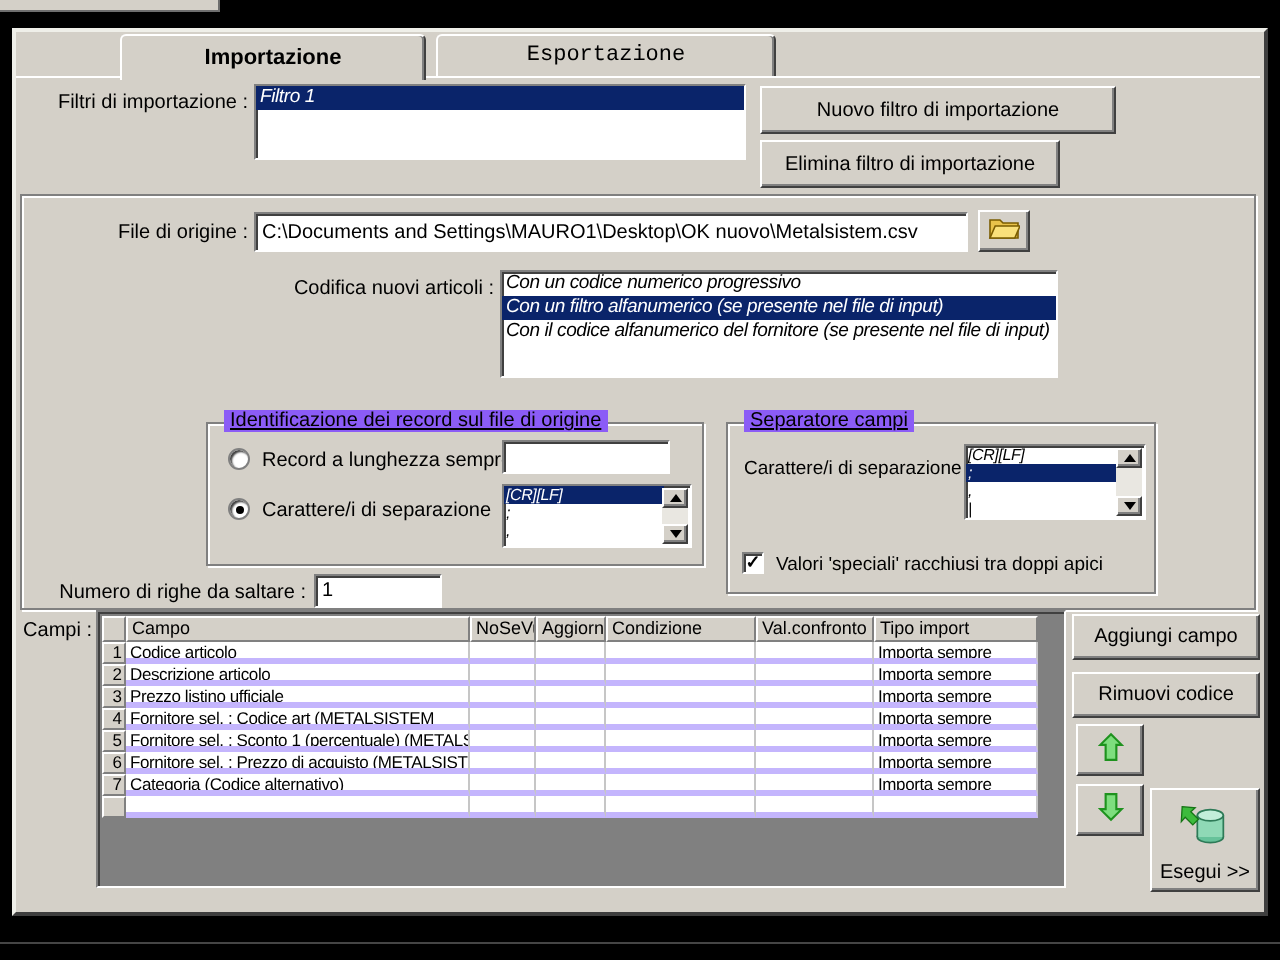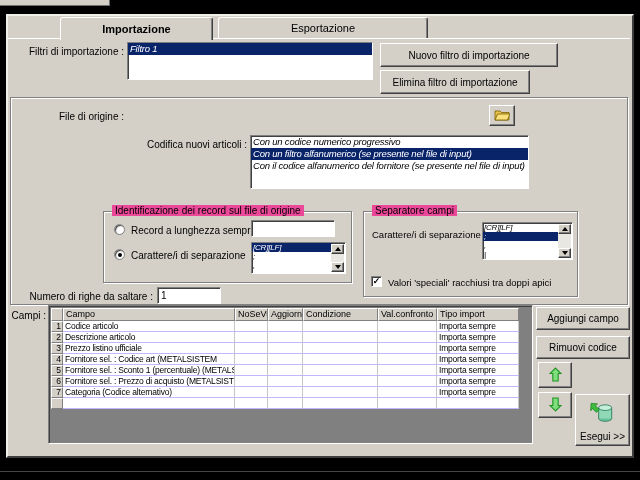--- a/index.html
+++ b/index.html
@@ -10,35 +10,35 @@
             border:2px solid; border-color:#efefe9 #3e3e3e #3e3e3e #efefe9; }
   .topstrip { position:absolute; left:0; top:0; width:110px; height:6px; background:#d4d0c8;
               border-right:1px solid #6e6e6e; border-bottom:1px solid #6e6e6e; }
   .deskline { position:absolute; left:0; top:471px; width:640px; height:1px; background:#454545; }
 
   .tab { position:absolute; top:17px; background:#d4d0c8; border:1px solid;
          border-color:#fff #404040 #d4d0c8 #fff; border-bottom:none; border-radius:3px 3px 0 0;
          box-shadow:inset -1px 0 0 #808080; display:flex; align-items:center; justify-content:center;
          font-size:11px; white-space:nowrap; }
   #tab-imp { left:60px; width:153px; height:23px; font-weight:bold; z-index:3; }
-  #tab-exp { left:218px; width:210px; height:21px; z-index:1; }
+  #tab-exp { left:218px; width:170px; height:21px; z-index:1;font-family:Liberation Mono, monospace; }
   .tabedge { position:absolute; left:8px; top:38px; width:622px; height:3px; background:#d4d0c8;
              border-top:1px solid #fff; z-index:2; }
 
   .lbl { position:absolute; font-size:10px; white-space:nowrap; }
   .lbl.r { text-align:right; }
   .btn { position:absolute; background:#d4d0c8; border:1px solid; border-color:#fff #404040 #404040 #fff;
          box-shadow:inset -1px -1px 0 #808080; font-size:10px; display:flex; align-items:center;
          justify-content:center; white-space:nowrap; }
   .sunken { position:absolute; background:#fff; border:1px solid; border-color:#808080 #fff #fff #808080;
             box-shadow:inset 1px 1px 0 #404040; overflow:hidden; }
   input.fld { position:absolute; background:#fff; border:1px solid; border-color:#808080 #fff #fff #808080;
               box-shadow:inset 1px 1px 0 #404040; font-size:10px; font-family:inherit; padding:2px 3px; outline:none; }
   .gb { position:absolute; border:1px solid #808080; box-shadow:inset 1px 1px 0 #fff, 1px 1px 0 #fff; }
-  .gbt { position:absolute; top:-7px; left:8px; background:#ec4899; padding:0 3px; font-size:10px; white-space:nowrap; }
+  .gbt { position:absolute; top:-7px; left:8px; background:#8b5cf6; padding:0 3px; font-size:10px; white-space:nowrap;text-decoration:underline; }
 
   .li { height:12px; line-height:12px; font-size:9.5px; padding:0 2px; white-space:nowrap;
         overflow:hidden; letter-spacing:-0.2px;font-style:italic; }
   .li.sel { background:#0a246a; color:#fff; }
   #recsep-list .li, #fieldsep-list .li { height:9px; line-height:9px; font-size:8px; padding:0 1px; }
 
   .radio { position:absolute; width:11px; height:11px; border-radius:50%; background:#fff;
            border:1px solid #808080; box-shadow:inset 1px 1px 1px #404040; }
   .radio .dot { position:absolute; left:3px; top:3px; width:4px; height:4px; border-radius:50%;
                 background:#000; display:none; }
@@ -62,21 +62,21 @@
           border:1px solid; border-color:#808080 #fff #fff #808080; box-shadow:inset 1px 1px 0 #404040;
           overflow:hidden; padding:2px 0 0 2px; }
   .trow { display:flex; }
   .hc { height:13px; flex:0 0 auto; background:#d4d0c8; border-top:1px solid #fff; border-left:1px solid #fff;
         border-right:1px solid #808080; border-bottom:1px solid #808080; font-size:9px; line-height:11px;
         padding:0 2px; overflow:hidden; white-space:nowrap; }
   .nc { height:11px; flex:0 0 auto; background:#d4d0c8; border-top:1px solid #fff; border-left:1px solid #fff;
         border-right:1px solid #808080; border-bottom:1px solid #808080; font-size:8.5px; line-height:9px;
         text-align:right; padding:0 1px; }
   .dc { height:11px; flex:0 0 auto; background:#fff; border-right:1px solid #c6c6c6;
-        border-bottom:1px solid #c4b5fd; font-size:8.5px; line-height:10px; padding:0 2px;
+        border-bottom:3px solid #c4b5fd; font-size:8.5px; line-height:10px; padding:0 2px;
         overflow:hidden; white-space:nowrap; letter-spacing:-0.2px; }
 
   .eseguibtn { flex-direction:column; justify-content:space-between; padding:5px 2px 3px 2px; }
 </style>
 </head>
 <body>
 
 <div class="screen">
   <div class="topstrip"></div>
   <div class="deskline"></div>
@@ -90,20 +90,21 @@
   <div class="lbl r" style="left:18px;top:46px;width:106px;">Filtri di importazione :</div>
   <div class="sunken" style="left:127px;top:42px;width:246px;height:38px;" id="filter-list">
       <div class="li sel">Filtro 1</div>
     </div>
   <div class="btn" style="left:380px;top:43px;width:178px;height:24px;">Nuovo filtro di importazione</div>
   <div class="btn" style="left:380px;top:70px;width:150px;height:24px;">Elimina filtro di importazione</div>
 
   <div class="gb" style="left:10px;top:97px;width:618px;height:208px;"></div>
 
   <div class="lbl r" style="left:18px;top:111px;width:106px;">File di origine :</div>
+  <input class="fld" style="left: 127px; top: 106px; width: 357px; height: 20px;" readonly="" value="C:\Documents and Settings\MAURO1\Desktop\OK nuovo\Metalsistem.csv">
   <div class="btn" style="left:489px;top:105px;width:26px;height:21px;">
     <span>
       <svg width="16" height="12" viewBox="0 0 16 12">
         <path d="M1 2h5l1.5 1.5H15V11H1z" fill="#e8c24a" stroke="#7a5c00" stroke-width="0.8"></path>
         <path d="M1 11l2.6-6H16l-2.6 6z" fill="#f9e07a" stroke="#7a5c00" stroke-width="0.8"></path>
       </svg>
     </span>
   </div>
 
   <div class="lbl r" style="left:98px;top:139px;width:149px;">Codifica nuovi articoli :</div>

